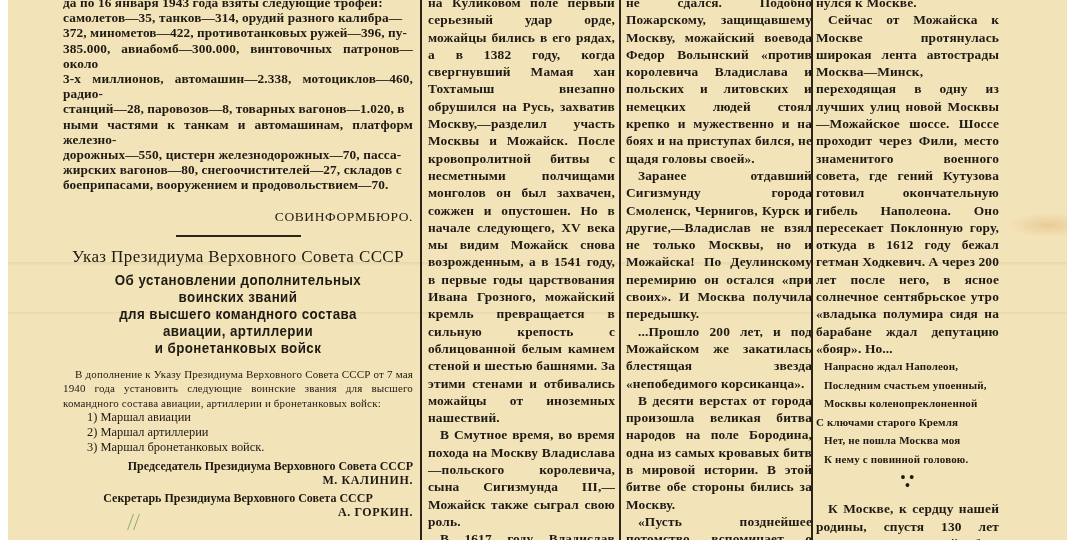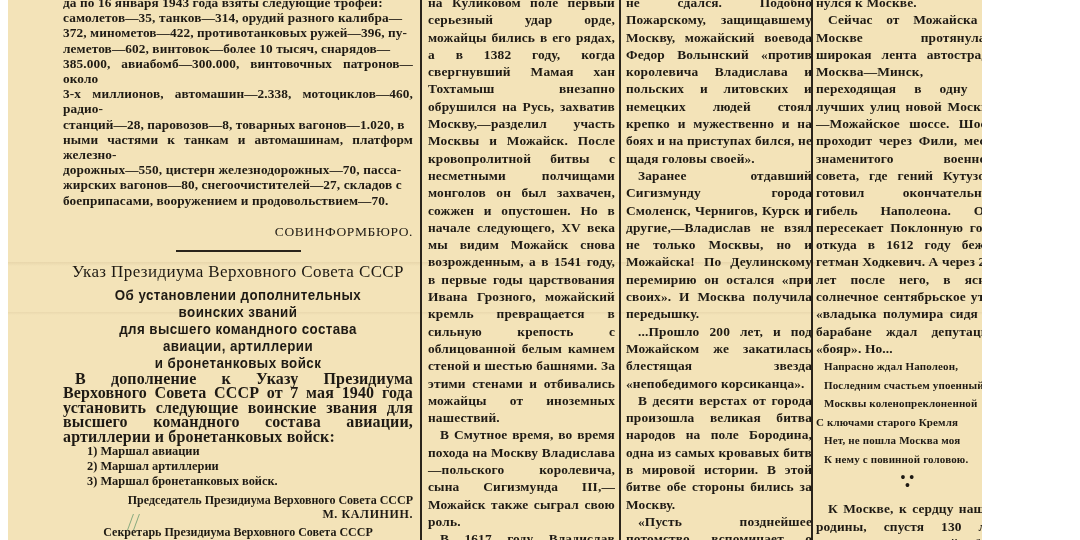--- a/index.html
+++ b/index.html
@@ -3,42 +3,42 @@
 <meta charset="utf-8">
 <style>
   html, body { margin: 0; padding: 0; }
   body {
     width: 1080px; height: 540px; overflow: hidden; position: relative;
     background: #ffffff;
     font-family: "Liberation Serif", "DejaVu Serif", serif;
     color: #1e1a14;
   }
   .paper {
-    position: absolute; left: 8px; top: 0; width: 974px; height: 540px;
+    position: absolute; left: 8px; top: 0; width: 1059px; height: 540px;
     background: #f3e3b8;
     background-image:
       radial-gradient(ellipse at 1040px 225px, rgba(214,160,90,0.35) 0, rgba(214,160,90,0) 40px),
       linear-gradient(180deg, rgba(0,0,0,0) 0, rgba(0,0,0,0) 262px, rgba(150,120,80,0.12) 262px, rgba(0,0,0,0) 266px),
       linear-gradient(180deg, rgba(0,0,0,0) 0, rgba(0,0,0,0) 312px, rgba(150,120,80,0.10) 312px, rgba(0,0,0,0) 315px);
     overflow: hidden;
   }
   .col { position: absolute; top: 0; }
   .col p { margin: 0; }
   .vrule { position: absolute; top: 0; width: 2px; background: #2a241b; }
 
   
   #col1 { left: 55px; width: 350px; }
   .body-text { font-size: 13.3px; line-height: 15.2px; text-align: justify; font-weight: bold; letter-spacing: 0.1px; }
   .sign-off { text-align: right; font-size: 13.5px; font-weight: normal; letter-spacing: 0.6px; margin-top: 16px; }
   .hr-short { width: 125px; height: 2px; background: #2a241b; margin: 10px auto 0 auto; }
   .ukaz-title { text-align: center; font-size: 17px; margin-top: 10px; letter-spacing: 0.4px; }
   .ukaz-head { text-align: center; font-family: "Liberation Sans", "DejaVu Sans", sans-serif; font-weight: bold; font-size: 15.5px; line-height: 17px; transform: scaleX(0.86); transform-origin: center; margin-top: 4px; letter-spacing: 0.5px; }
-  .ukaz-body { font-size: 16px; line-height: 14.5px; text-align: justify; margin-top: 1px; font-weight: bold; letter-spacing: 0.15px; }
+  .ukaz-body { font-size: 11px; line-height: 14.5px; text-align: justify; margin-top: 11px; font-weight: normal; letter-spacing: 0.15px; }
   .ukaz-body .indent { text-indent: 12px; }
-  .list-items { margin-left: 24px; font-size: 12.4px; line-height: 15px; font-weight: bold; }
+  .list-items { margin-left: 24px; font-size: 12.4px; line-height: 15px; font-weight: normal; }
   .sig { text-align: right; font-size: 12px; line-height: 14px; font-weight: bold; margin-top: 4px; }
   .sig .name { letter-spacing: 0.6px; }
 
   
   .narrow { font-size: 13.4px; line-height: 17.3px; text-align: justify; font-weight: bold; letter-spacing: 0.15px; }
   .narrow .indent { text-indent: 12px; }
   #col2 { left: 420px; width: 187px; }
   #col3 { left: 618px; width: 186px; }
   #col4 { left: 808px; width: 183px; }
   .verse { margin-left: 8px; font-size: 11px; line-height: 18.5px; font-weight: bold; }
@@ -48,21 +48,20 @@
 </head>
 <body>
 
 <div class="paper">
 
   <div class="col" id="col1" style="top:-5px;">
     <div class="body-text">
       <p>да по 16 января 1943 года взяты следующие трофеи:</p>
       <p>самолетов—35, танков—314, орудий разного калибра—</p>
       <p>372, минометов—422, противотанковых ружей—396, пу-</p>
-      <p>леметов—602, винтовок—более 10 тысяч, снарядов—</p>
       <p>385.000, авиабомб—300.000, винтовочных патронов—около</p>
       <p>3-х миллионов, автомашин—2.338, мотоциклов—460, радио-</p>
       <p>станций—28, паровозов—8, товарных вагонов—1.020, в</p>
       <p>ными частями к танкам и автомашинам, платформ железно-</p>
       <p>дорожных—550, цистерн железнодорожных—70, пасса-</p>
       <p>жирских вагонов—80, снегоочистителей—27, складов с</p>
       <p>боеприпасами, вооружением и продовольствием—70.</p>
     </div>
     <div class="sign-off">СОВИНФОРМБЮРО.</div>
     <div class="hr-short"></div>

